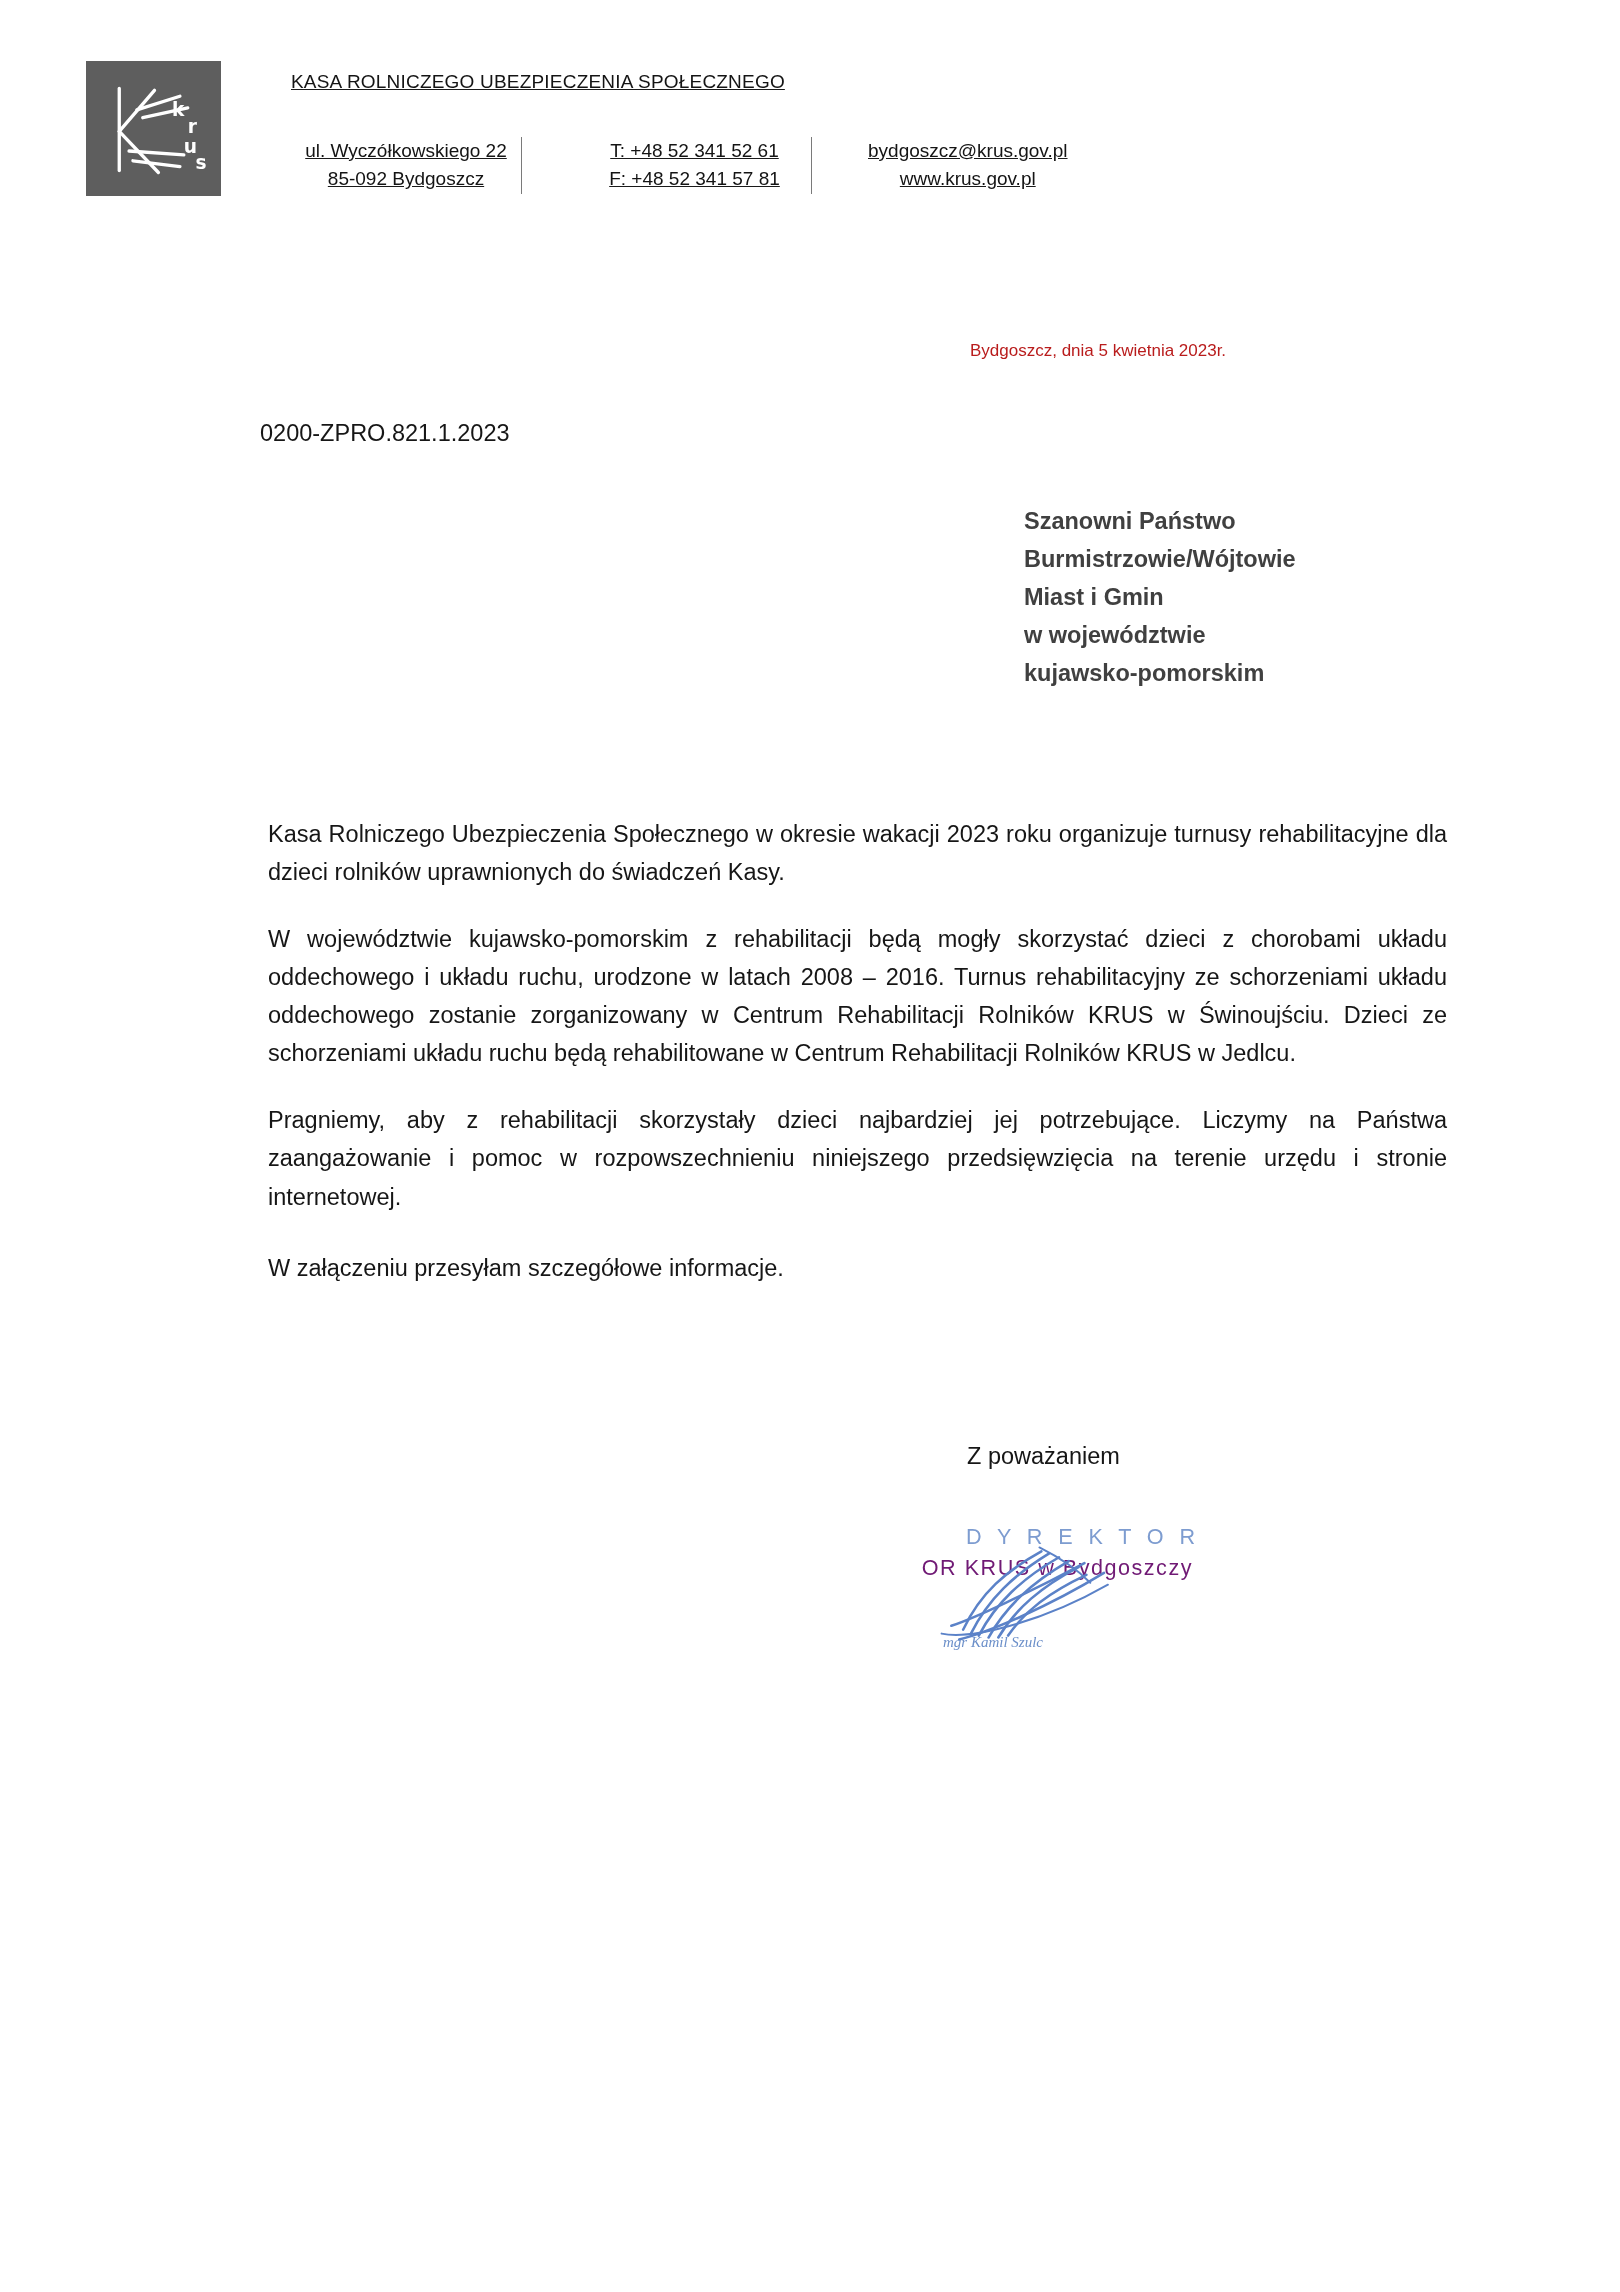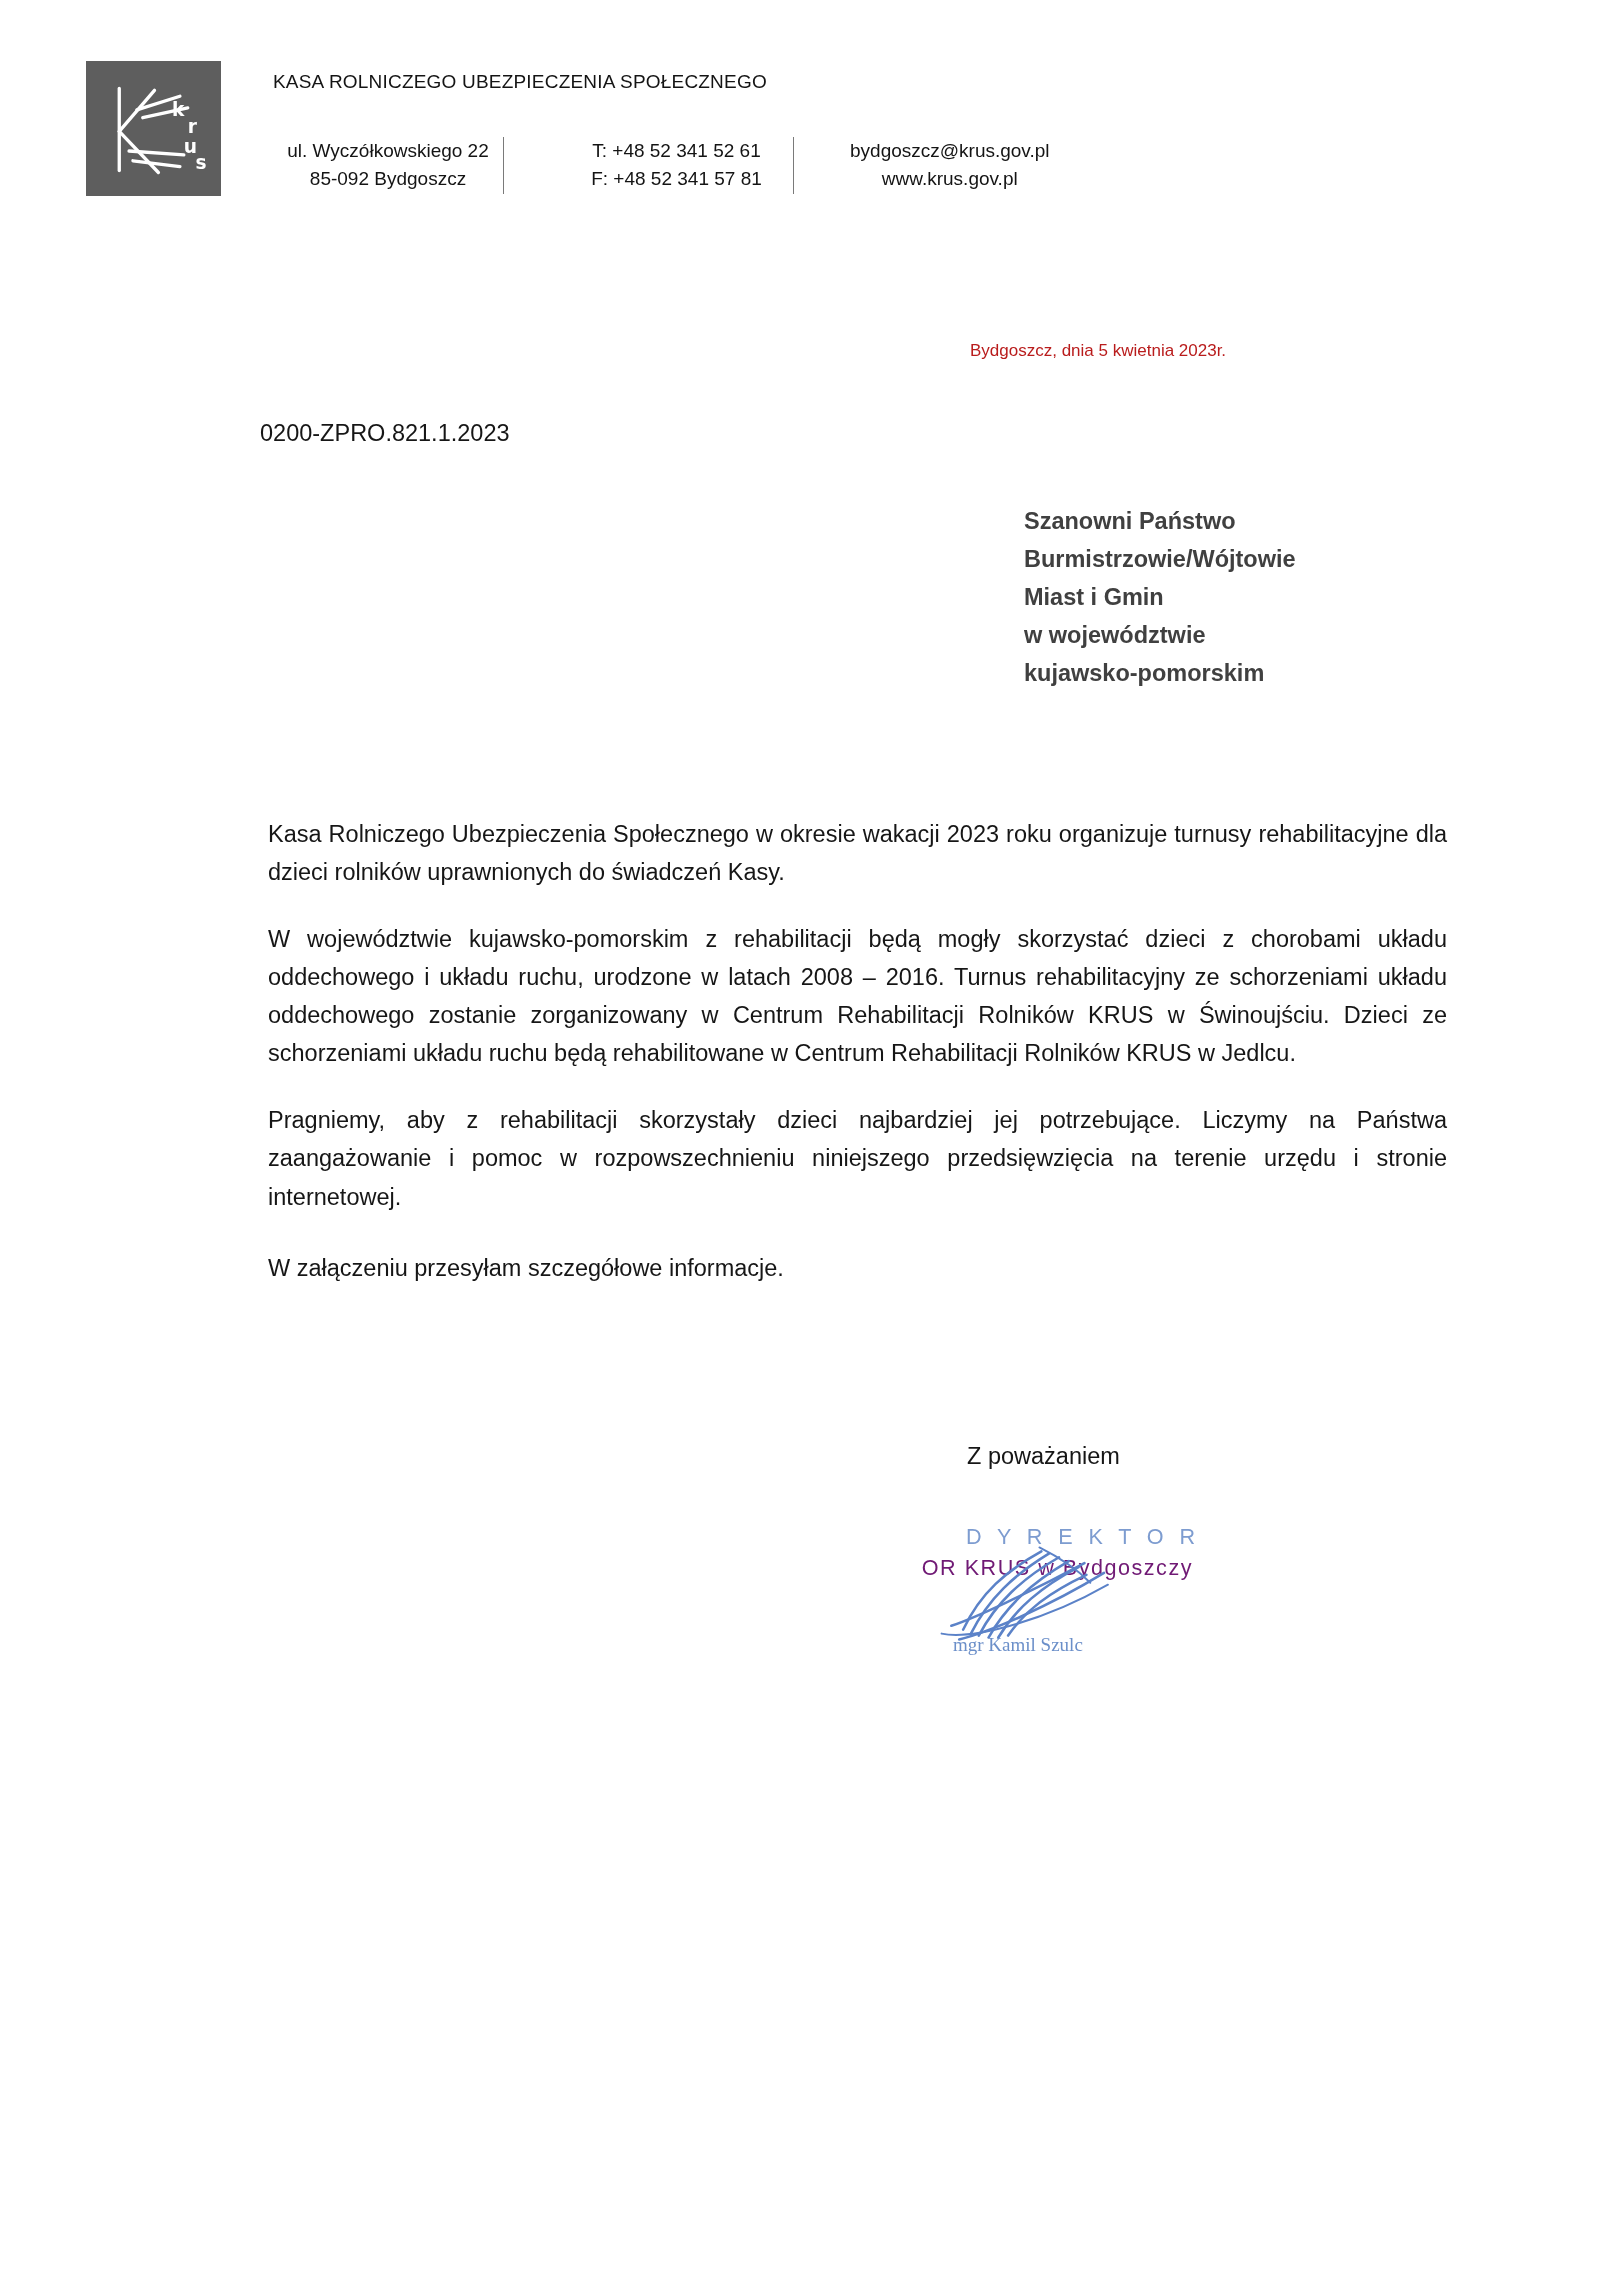--- a/index.html
+++ b/index.html
@@ -36,23 +36,24 @@
     flex: 0 0 auto;
     position: relative;
     overflow: hidden;
   }
   .logo-box svg {
     position: absolute;
     left: 0;
     top: 0;
   }
   .letterhead-text {
-    margin-left: 52px;
+    margin-left: 70px;
     padding-top: 7.8px;
     flex: 1 1 auto;
+    text-decoration: underline;
   }
   .org-line {
     font-size: 19px;
     letter-spacing: 0.2px;
     line-height: 1.42;
     color: #141414;
     white-space: nowrap;
   }
   .contact-row {
     margin-top: 41px;
@@ -157,24 +158,25 @@
     position: absolute;
     left: 9.8px;
     top: 31px;
     font-size: 21.6px;
     letter-spacing: 1.5px;
     color: #701a75;
     white-space: nowrap;
   }
   .stamp .stamp-name {
     position: absolute;
-    left: 41px;
+    left: 31px;
     top: 110px;
     font-family: "Liberation Serif", serif;
-    font-size: 19px;
+    font-style: italic;
+    font-size: 15px;
     color: #6b8fc9;
     white-space: nowrap;
   }
   .signature-svg {
     position: absolute;
     left: 0;
     top: 0;
   }
 </style>
 </head>

